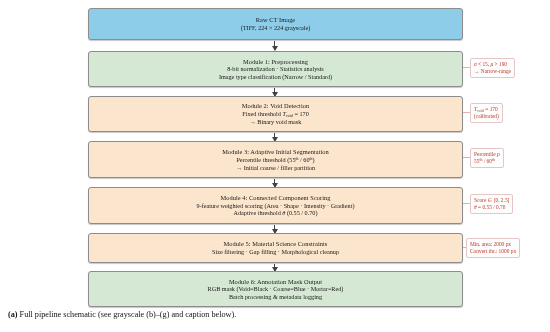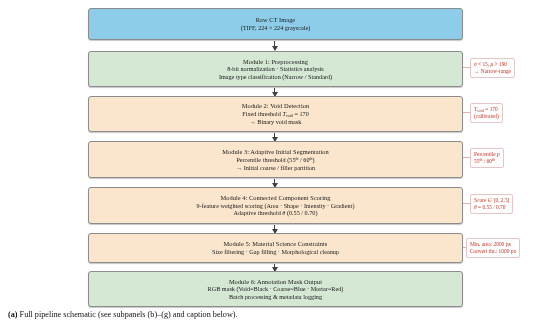--- a/index.html
+++ b/index.html
@@ -168,14 +168,14 @@
   <div class="leader" style="left:463px;top:247px;width:8px;"></div>
   <div class="callout" style="left:466px;top:238px;">
     <span class="cl">Min. area: 2000 px</span>
     <span class="cl">Convert thr.: 1000 px</span>
   </div>
 
 </div>
 
 <div id="caption">
   <b>(a)</b>
-  <span>Full pipeline schematic (see subpanels (b)–(g) and caption below).</span>
+  <span>Full pipeline schematic (see grayscale (b)–(g) and caption below).</span>
 </div>
 
 </body></html>

